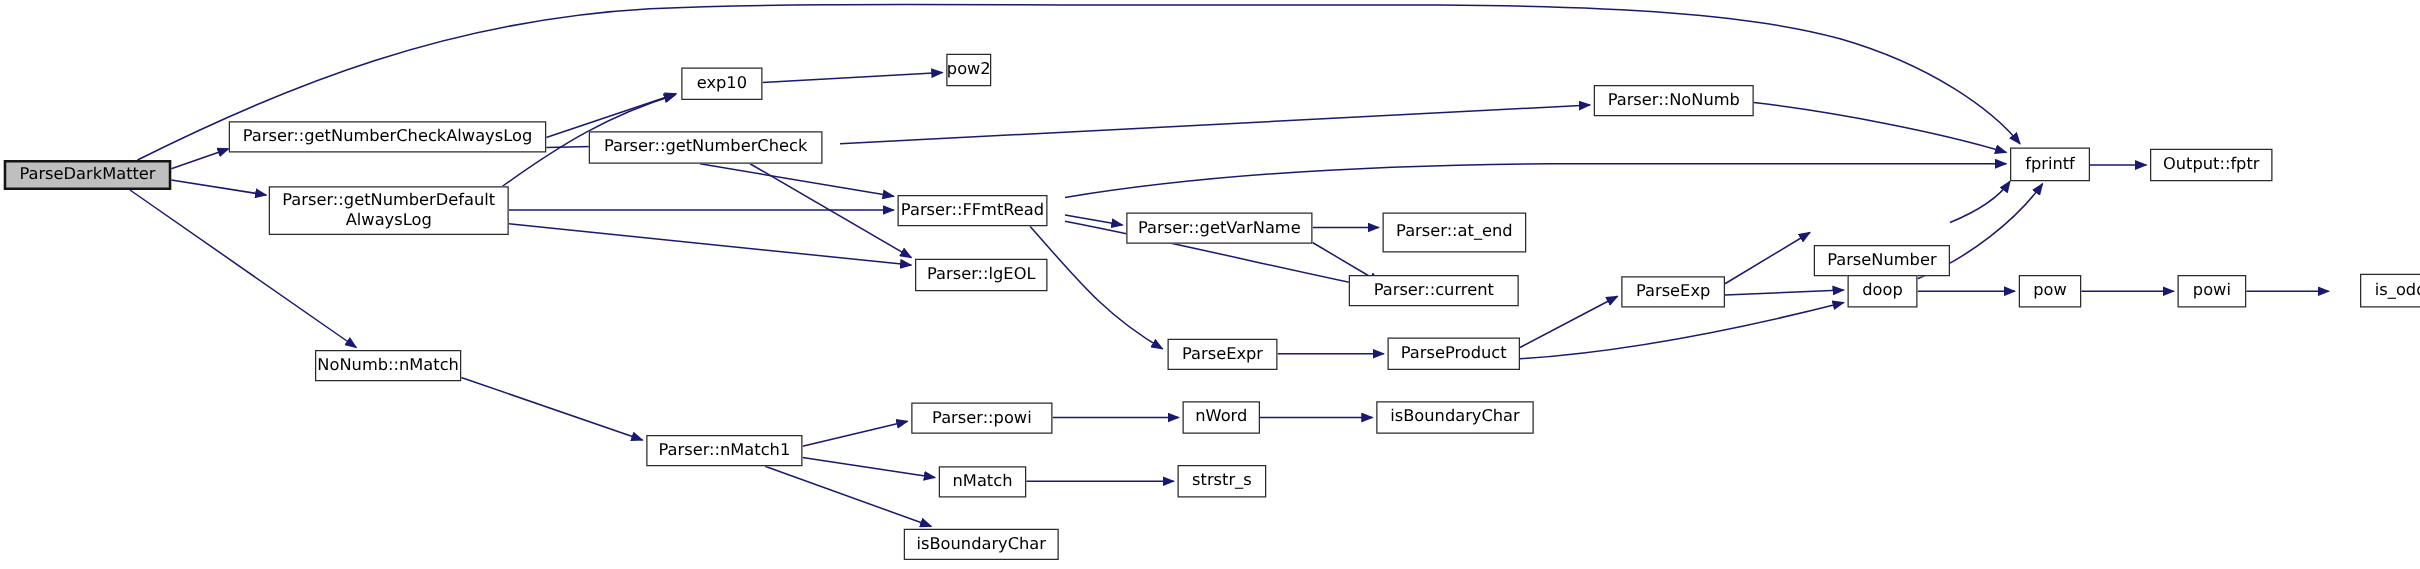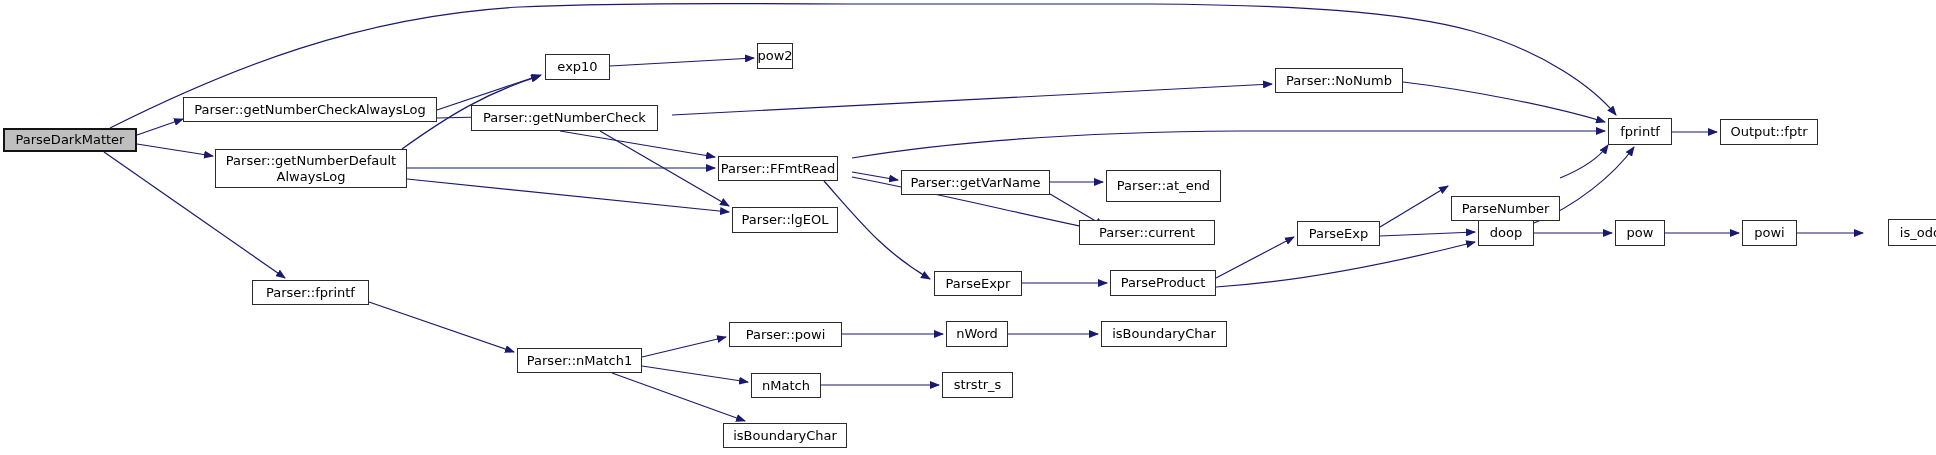--- a/index.html
+++ b/index.html
@@ -161,21 +161,21 @@
       <div class="node" style="left: 1275px; top: 68px; width: 128px; height: 25px;">
         <div>Parser::NoNumb</div>
       </div>
       <div class="node" style="left: 1608px; top: 118px; width: 64px; height: 27px;">
         <div>fprintf</div>
       </div>
       <div class="node" style="left: 1720px; top: 119px; width: 98px; height: 26px;">
         <div>Output::fptr</div>
       </div>
       <div class="node" style="left: 252px; top: 280px; width: 117px; height: 25px;">
-        <div>Parser::fprintf</div>
+        <div>NoNumb::nMatch</div>
       </div>
       <div class="node" style="left: 517px; top: 348px; width: 125px; height: 25px;">
         <div>Parser::nMatch1</div>
       </div>
       <div class="node" style="left: 729px; top: 322px; width: 113px; height: 25px;">
         <div>Parser::powi</div>
       </div>
       <div class="node" style="left: 946px; top: 321px; width: 62px; height: 26px;">
         <div>nWord</div>
       </div>

